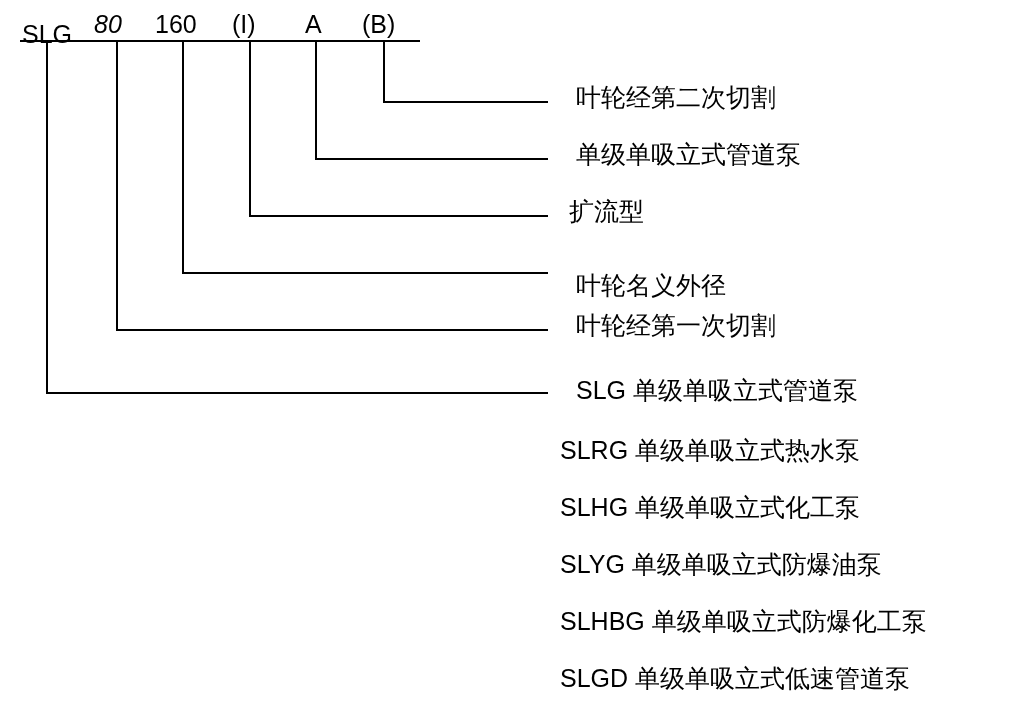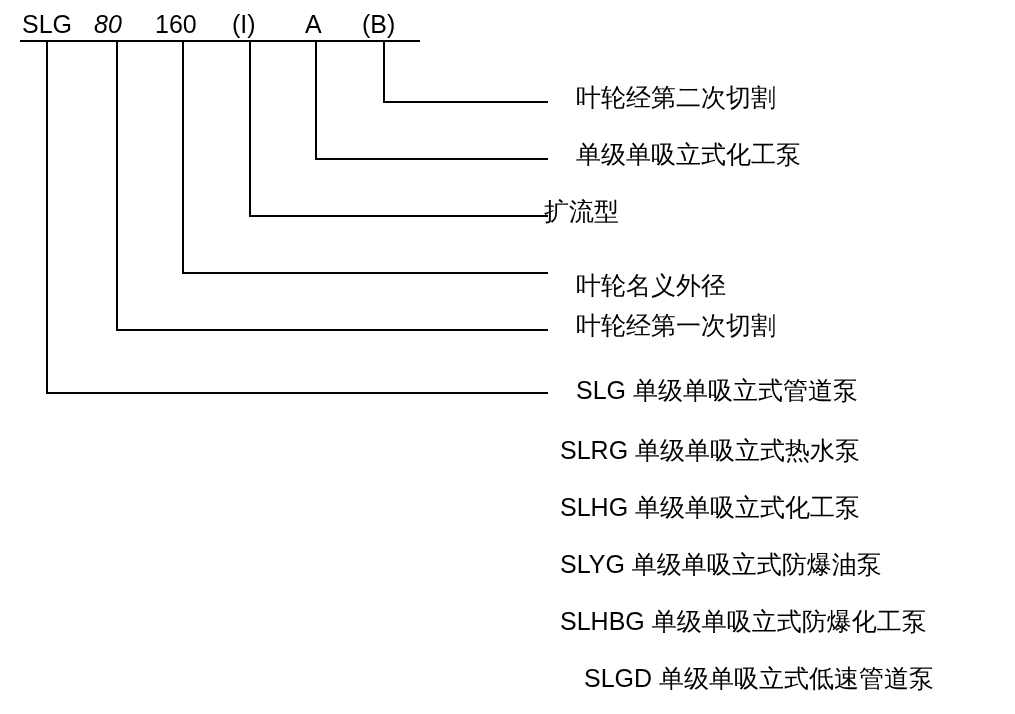--- a/index.html
+++ b/index.html
@@ -57,21 +57,21 @@
     white-space: nowrap;
     color: #000;
   }
 </style>
 </head>
 <body>
 
 <div id="stage">
 
   <div id="tokens">
-      <div class="token" style="left: 22px; top: 10px;">SLG</div>
+      <div class="token" style="left: 22px; top: 20px;">SLG</div>
       <div class="token" style="left: 94px; top: 10px; font-style: italic;">80</div>
       <div class="token" style="left: 155px; top: 10px;">160</div>
       <div class="token" style="left: 232px; top: 10px;">(I)</div>
       <div class="token" style="left: 305px; top: 10px;">A</div>
       <div class="token" style="left: 362px; top: 10px;">(B)</div>
     </div>
 
   <div class="code-underline" id="code-underline" style="left: 20px; top: 40px; width: 400px;"></div>
 
   <div id="leaders">
@@ -84,28 +84,28 @@
       <div class="vline" style="left: 182px; top: 40px; height: 232px;"></div>
       <div class="hline" style="left: 182px; top: 272px; width: 366px;"></div>
       <div class="vline" style="left: 116px; top: 40px; height: 289px;"></div>
       <div class="hline" style="left: 116px; top: 329px; width: 432px;"></div>
       <div class="vline" style="left: 46px; top: 40px; height: 352px;"></div>
       <div class="hline" style="left: 46px; top: 392px; width: 502px;"></div>
     </div>
 
   <div id="captions">
       <div class="caption" style="left: 560px; top: 82px;">叶轮经第二次切割</div>
-      <div class="caption" style="left: 560px; top: 139px;">单级单吸立式化工泵</div>
-      <div class="caption" style="left: 528px; top: 196px;">扩流型</div>
+      <div class="caption" style="left: 560px; top: 139px;">单级单吸立式管道泵</div>
+      <div class="caption" style="left: 553px; top: 196px;">扩流型</div>
       <div class="caption" style="left: 560px; top: 270px;">叶轮名义外径</div>
       <div class="caption" style="left: 560px; top: 310px;">叶轮经第一次切割</div>
       <div class="caption" style="left: 560px; top: 375px;">SLG 单级单吸立式管道泵</div>
     </div>
 
   <div id="pumplist">
       <div class="list-item" style="left: 560px; top: 435px;">SLRG 单级单吸立式热水泵</div>
       <div class="list-item" style="left: 560px; top: 492px;">SLHG 单级单吸立式化工泵</div>
       <div class="list-item" style="left: 560px; top: 549px;">SLYG 单级单吸立式防爆油泵</div>
       <div class="list-item" style="left: 560px; top: 606px; text-align: right;">SLHBG 单级单吸立式防爆化工泵</div>
-      <div class="list-item" style="left: 560px; top: 663px; margin-left: 24px;">SLGD 单级单吸立式低速管道泵</div>
+      <div class="list-item" style="left: 560px; top: 663px;">SLGD 单级单吸立式低速管道泵</div>
     </div>
 
 </div>
 
 </body></html>

